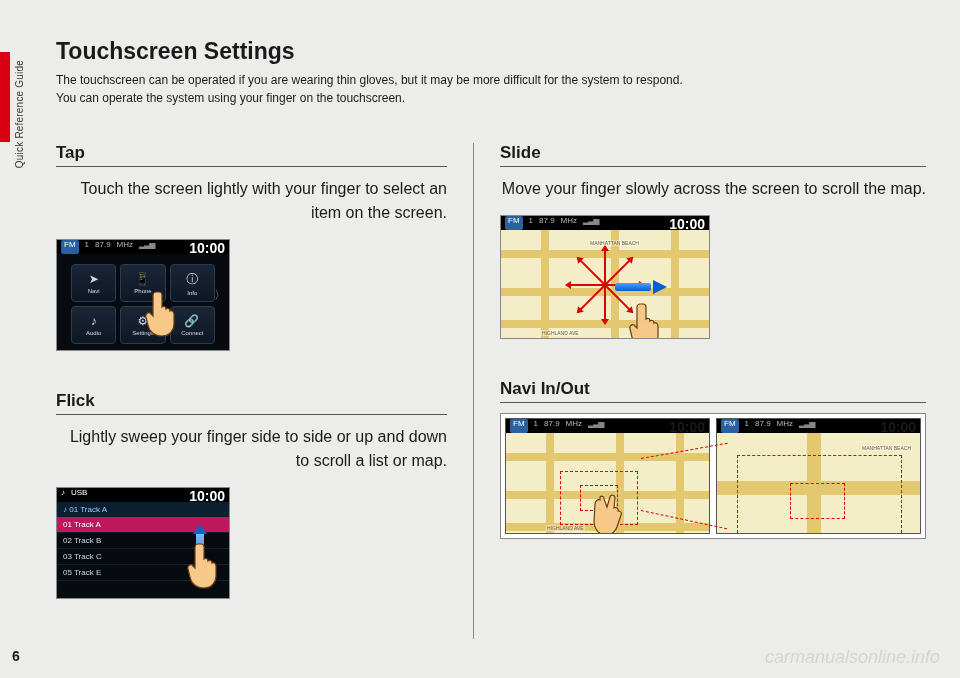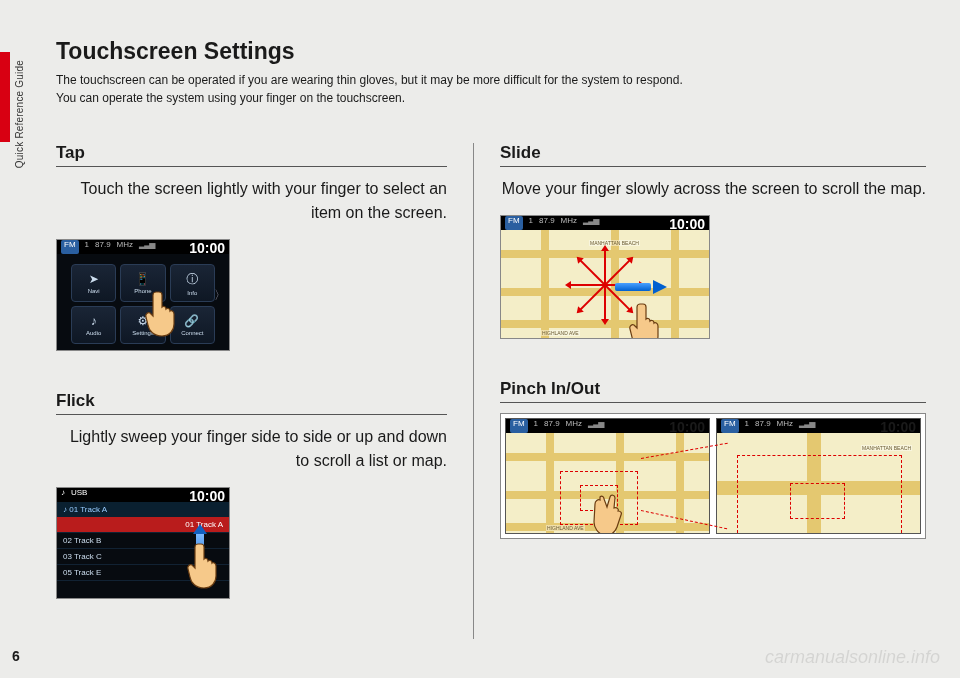--- a/index.html
+++ b/index.html
@@ -133,21 +133,21 @@
 
   
   .flick-screen { width: 174px; height: 112px; }
   .flick-header { background:#0a2030; padding:3px 6px; color:#9cf; font-size:8px;}
   .flick-row {
     padding: 3px 6px;
     border-bottom: 1px solid #123;
     color: #cde;
     font-size: 8px;
   }
-  .flick-row.sel { background:#b91c1c; color:#fff;text-align:right; }
+  .flick-row.sel { background:#be185d; color:#fff; }
 
   
   .map-screen { width: 210px; height: 124px; }
   .map {
     position: relative;
     height: calc(100% - 14px);
     background: #f4eec8;
   }
   .roadH, .roadV {
     position: absolute; background: #e4c870;
@@ -352,21 +352,21 @@
             <div class="hand hand-slide">
               <svg viewBox="0 0 44 50">
                   <path d="M18 4c2 0 3 1 3 3v12c1-1 4-1 4 2 1-1 4-1 4 2 1-1 4 0 4 3v10c0 6-4 12-12 12s-13-5-14-11l-2-8c-1-3 2-5 4-4l3 3V7c0-2 2-3 3-3z" fill="#f6c98a" stroke="#6a3d12" stroke-width="1.2"></path>
                 </svg>
             </div>
           </div>
         </div>
       </div>
 
       <div class="block">
-        <h2>Pinch In/Out</h2>
+        <h2>Navi In/Out</h2>
         <div class="pinch-frame">
           <div class="pinch-map">
             <div class="statusbar">
               <span class="fm">FM</span>
               <span class="num">1</span>
               <span class="num">87.9</span>
               <span class="num">MHz</span>
               <span class="sig">▂▃▅</span>
               <span class="clock">10:00</span>
             </div>

